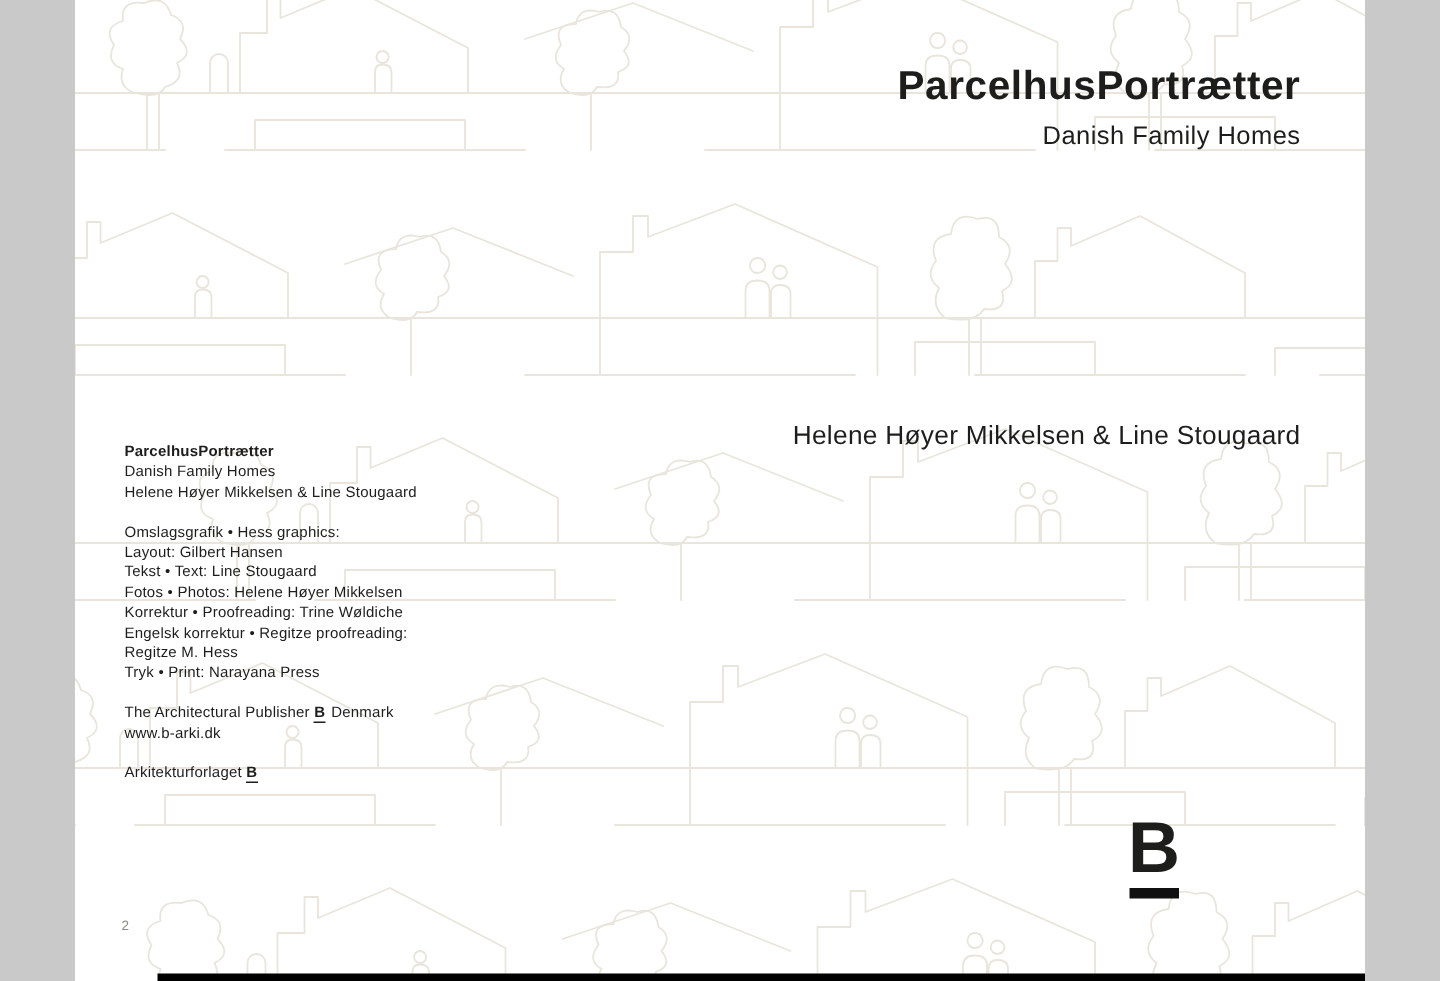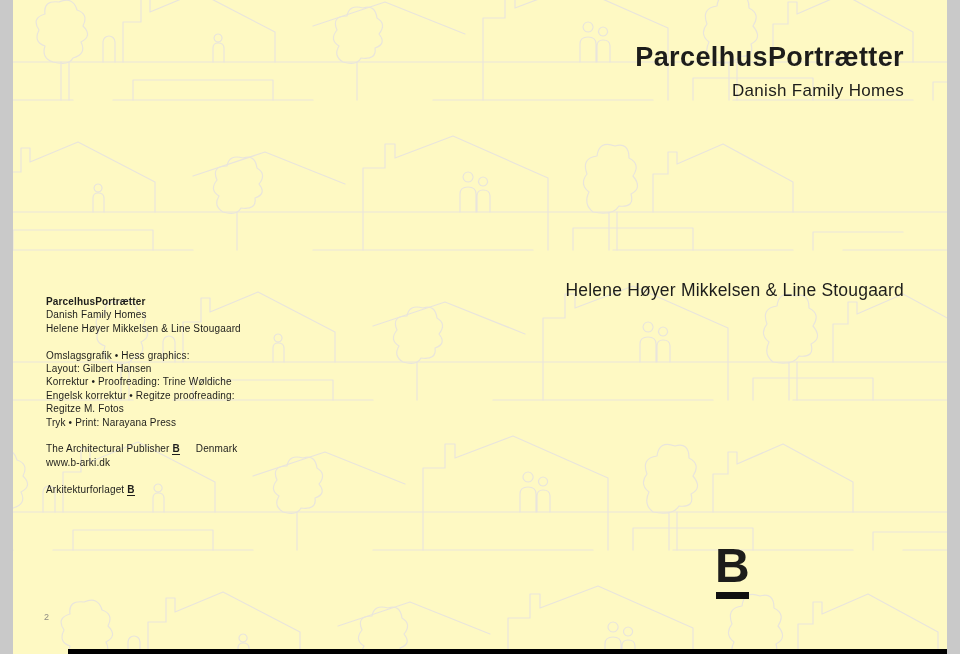--- a/index.html
+++ b/index.html
@@ -1,33 +1,33 @@
 <!DOCTYPE html>
 <html><head>
 <meta charset="utf-8">
 <style>
   html,body { margin:0; padding:0; background:#c9c9c9; }
   .page {
-    position:relative; width:934px; height:654px; margin:0 auto;
-    background:#fef9c3; overflow:hidden;
+    position:relative; width:860px; height:654px; margin:0 auto;
+    background:#ffffff; overflow:hidden;
     font-family:"Liberation Sans", sans-serif; color:#1d1d1b;
   }
   .bg-art { position:absolute; left:0; top:0; width:960px; height:654px; }
 
   .title-block { position:absolute; top:42px; right:43px; text-align:right; }
   .book-title { font-size:27px; font-weight:bold; letter-spacing:.4px; }
   .book-subtitle { font-size:17px; margin-top:8px; letter-spacing:.3px; }
 
   .authors-line { position:absolute; top:280px; right:43px; font-size:17.5px; letter-spacing:.2px; }
 
   .colophon { position:absolute; top:295px; left:33px; font-size:10px; line-height:13.4px; letter-spacing:.15px; }
   .colophon .block { margin:0 0 13.4px 0; }
   .bold { font-weight:bold; }
   .logo-inline { font-weight:bold; border-bottom:1.2px solid currentColor; padding-bottom:0; }
-  .gap-left { padding-left:13px; }
+  .gap-left { padding-left:1px; }
 
   .b-logo { position:absolute; left:702px; top:544px; width:40px; }
   .b-logo .letter { display:block; font-size:48px; font-weight:bold; line-height:.92; letter-spacing:0; }
   .b-logo .bar { width:33px; height:7px; background:#101010; margin-top:4px; margin-left:1px; }
 
   .page-number { position:absolute; left:31px; top:612px; font-size:9px; color:#8f8c83; }
 
   .bottom-bar { position:absolute; left:55px; right:0; bottom:0; height:5px; background:#000; }
 </style>
 </head>
@@ -70,23 +70,25 @@
   <div class="colophon">
     <div class="block">
       <div class="bold">ParcelhusPortrætter</div>
       <div>Danish Family Homes</div>
       <div>Helene Høyer Mikkelsen &amp; Line Stougaard</div>
     </div>
 
     <div class="block">
       <div>Omslagsgrafik • Hess graphics:</div>
       <div>Layout: Gilbert Hansen</div>
+      <div>Tekst • Text: Line Stougaard</div>
+      <div>Fotos • Photos: Helene Høyer Mikkelsen</div>
       <div>Korrektur • Proofreading: Trine Wøldiche</div>
       <div>Engelsk korrektur • Regitze proofreading:</div>
-      <div>Regitze M. Fotos</div>
+      <div>Regitze M. Hess</div>
       <div>Tryk • Print: Narayana Press</div>
     </div>
 
     <div class="block">
       <div><span>The Architectural Publisher </span><span class="logo-inline">B</span><span class="gap-left"> Denmark</span></div>
       <div>www.b-arki.dk</div>
     </div>
 
 
     <div class="block">

